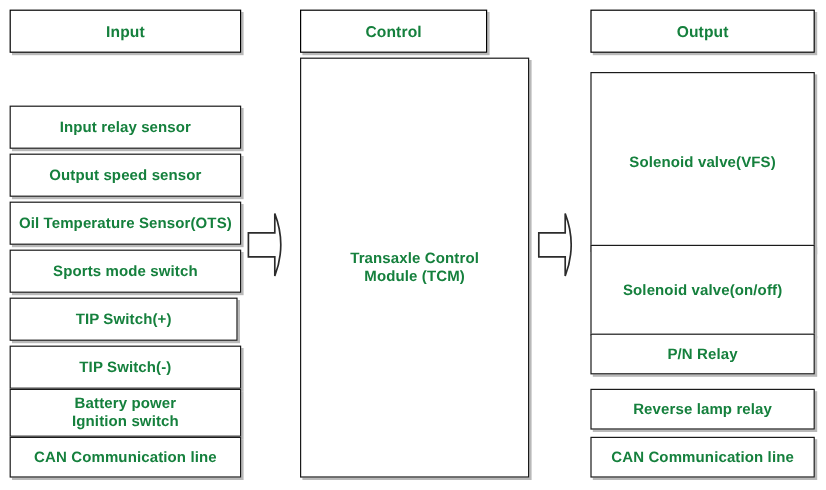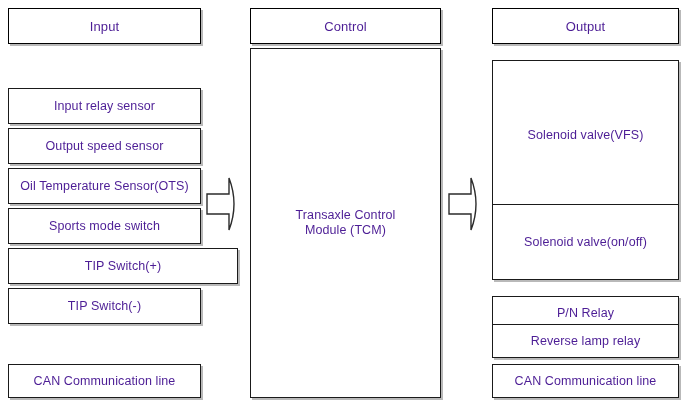--- a/index.html
+++ b/index.html
@@ -39,22 +39,23 @@
     background: #ffffff;
     border: 1px solid #1a1a1a;
     box-shadow: 2px 2px 0 0 #b9b9b9;
     display: flex;
     align-items: center;
     justify-content: center;
     text-align: center;
     font-size: 12.5px;
     line-height: 15px;
     letter-spacing: 0.1px;
-    color: #4c1d95;
+    color: #15803d;
     padding: 0 4px;
+    font-weight: bold;
   }
 
   .node.header {
     border: 1.6px solid #000000;
     font-size: 13px;
   }
 
   .node .label {
     display: block;
     white-space: pre-line;
@@ -84,52 +85,56 @@
     </div>
     <div class="node" style="left:0; top:128px; width:193px; height:36px;align-items:center;">
       <span class="label">Output speed sensor</span>
     </div>
     <div class="node" style="left:0; top:168px; width:193px; height:36px;">
       <span class="label">Oil Temperature Sensor(OTS)</span>
     </div>
     <div class="node" style="left:0; top:208px; width:193px; height:36px;">
       <span class="label">Sports mode switch</span>
     </div>
-    <div class="node" style="left:0; top:248px; width:230px; height:36px;">
+    <div class="node" style="left:0; top:248px; width:190px; height:36px;">
       <span class="label">TIP Switch(+)</span>
     </div>
     <div class="node" style="left:0; top:288px; width:193px; height:36px;">
       <span class="label">TIP Switch(-)</span>
+    </div>
+    <div class="node" style="left:0; top:324px; width:193px; height:40px;">
+      <span class="label">Battery power
+Ignition switch</span>
     </div>
     <div class="node" style="left:0; top:364px; width:193px; height:34px;">
       <span class="label">CAN Communication line</span>
     </div>
   </div>
 
   <div class="column col-control">
-    <div class="node header" style="left:0; top:8px; width:191px; height:36px;">
+    <div class="node header" style="left:0; top:8px; width:156px; height:36px;">
       <span class="label">Control</span>
     </div>
     <div class="node" style="left:0; top:48px; width:191px; height:350px;">
       <span class="label">Transaxle Control
 Module (TCM)</span>
     </div>
   </div>
 
   <div class="column col-output">
     <div class="node header" style="left:0; top:8px; width:187px; height:36px;">
       <span class="label">Output</span>
     </div>
     <div class="node" style="left:0; top:60px; width:187px; height:150px;">
       <span class="label">Solenoid valve(VFS)</span>
     </div>
     <div class="node" style="left:0; top:204px; width:187px; height:76px;">
       <span class="label">Solenoid valve(on/off)</span>
     </div>
-    <div class="node" style="left:0; top:296px; width:187px; height:34px;">
+    <div class="node" style="left:0; top:278px; width:187px; height:34px;">
       <span class="label">P/N Relay</span>
     </div>
     <div class="node" style="left:0; top:324px; width:187px; height:34px;">
       <span class="label">Reverse lamp relay</span>
     </div>
     <div class="node" style="left:0; top:364px; width:187px; height:34px;">
       <span class="label">CAN Communication line</span>
     </div>
   </div>
 

